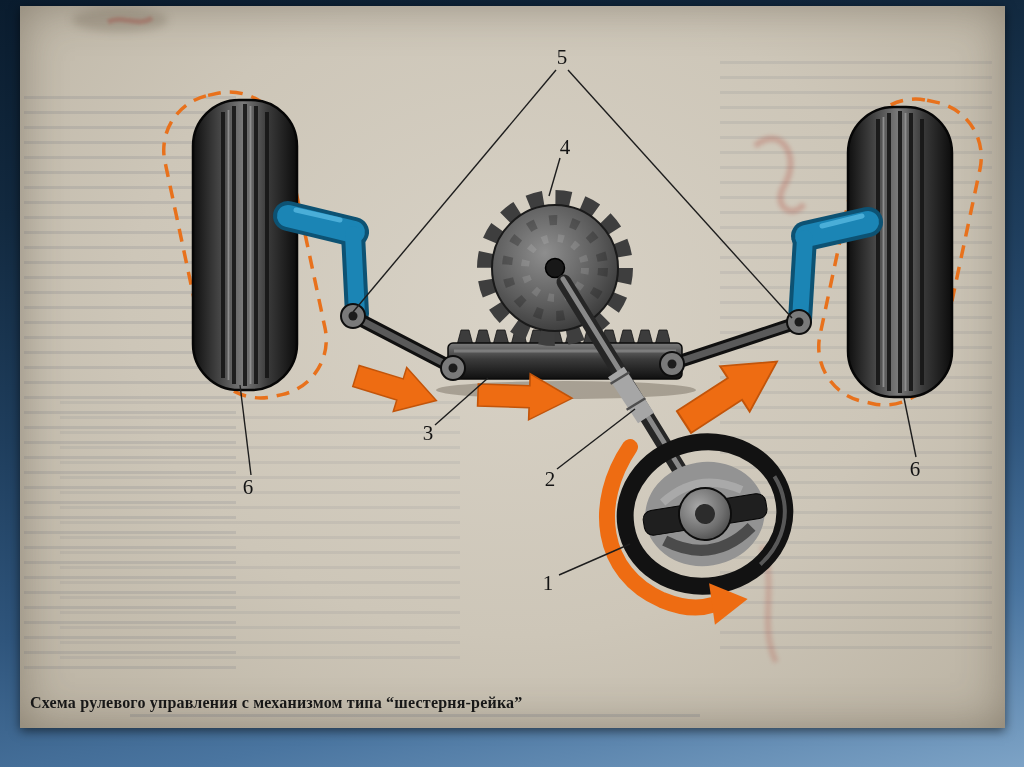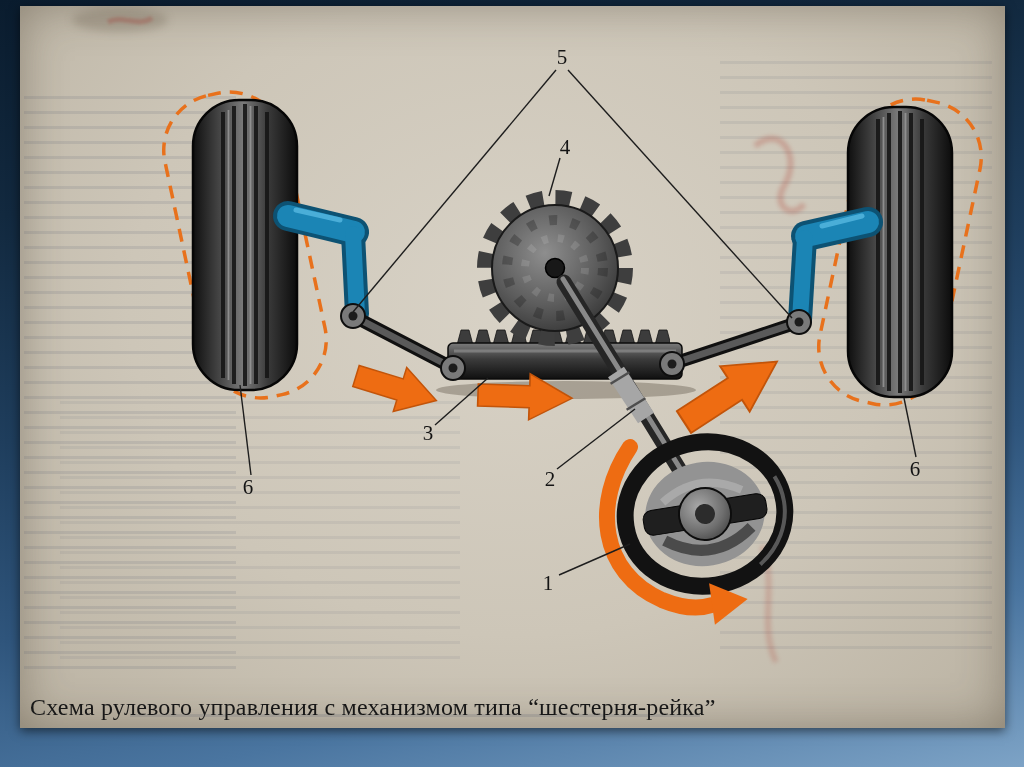--- a/index.html
+++ b/index.html
@@ -6,21 +6,21 @@
   body{width:1024px;height:767px;font-family:"Liberation Serif",serif;}
   .slide{position:relative;width:1024px;height:767px;overflow:hidden;
     background:linear-gradient(168deg,#0a1c2e 0%,#12293f 22%,#1f3e5d 45%,#2f557c 65%,#4a75a0 82%,#7da3c6 100%);}
   .paper{position:absolute;left:20px;top:6px;width:985px;height:722px;
     background:radial-gradient(ellipse at 50% 42%, #d8d2c6 0%, #cdc6b8 55%, #bab2a2 100%);
     box-shadow: inset 0 0 46px rgba(60,50,35,.38), 0 3px 10px rgba(0,0,0,.55);}
   .ghost{position:absolute;filter:blur(.7px);
     background:repeating-linear-gradient(to bottom, rgba(68,78,104,.6) 0 3px, transparent 3px 15px);}
   .diagram-svg{position:absolute;left:0;top:0;}
   .caption{position:absolute;left:10px;top:688px;width:960px;
-    font-family:"Liberation Serif",serif;font-weight:normal;font-size:24px;
+    font-family:"Liberation Serif",serif;font-weight:bold;font-size:16px;
     color:#171717;letter-spacing:.2px;white-space:nowrap;}
   .lbl{font-family:"Liberation Serif",serif;font-size:21px;fill:#141414;}
 </style>
 </head>
 <body>
 
 <div class="slide">
   <div class="paper">
 
     <div class="ghost" style="left:4px;top:90px;width:212px;height:575px;opacity:.20;"></div>

